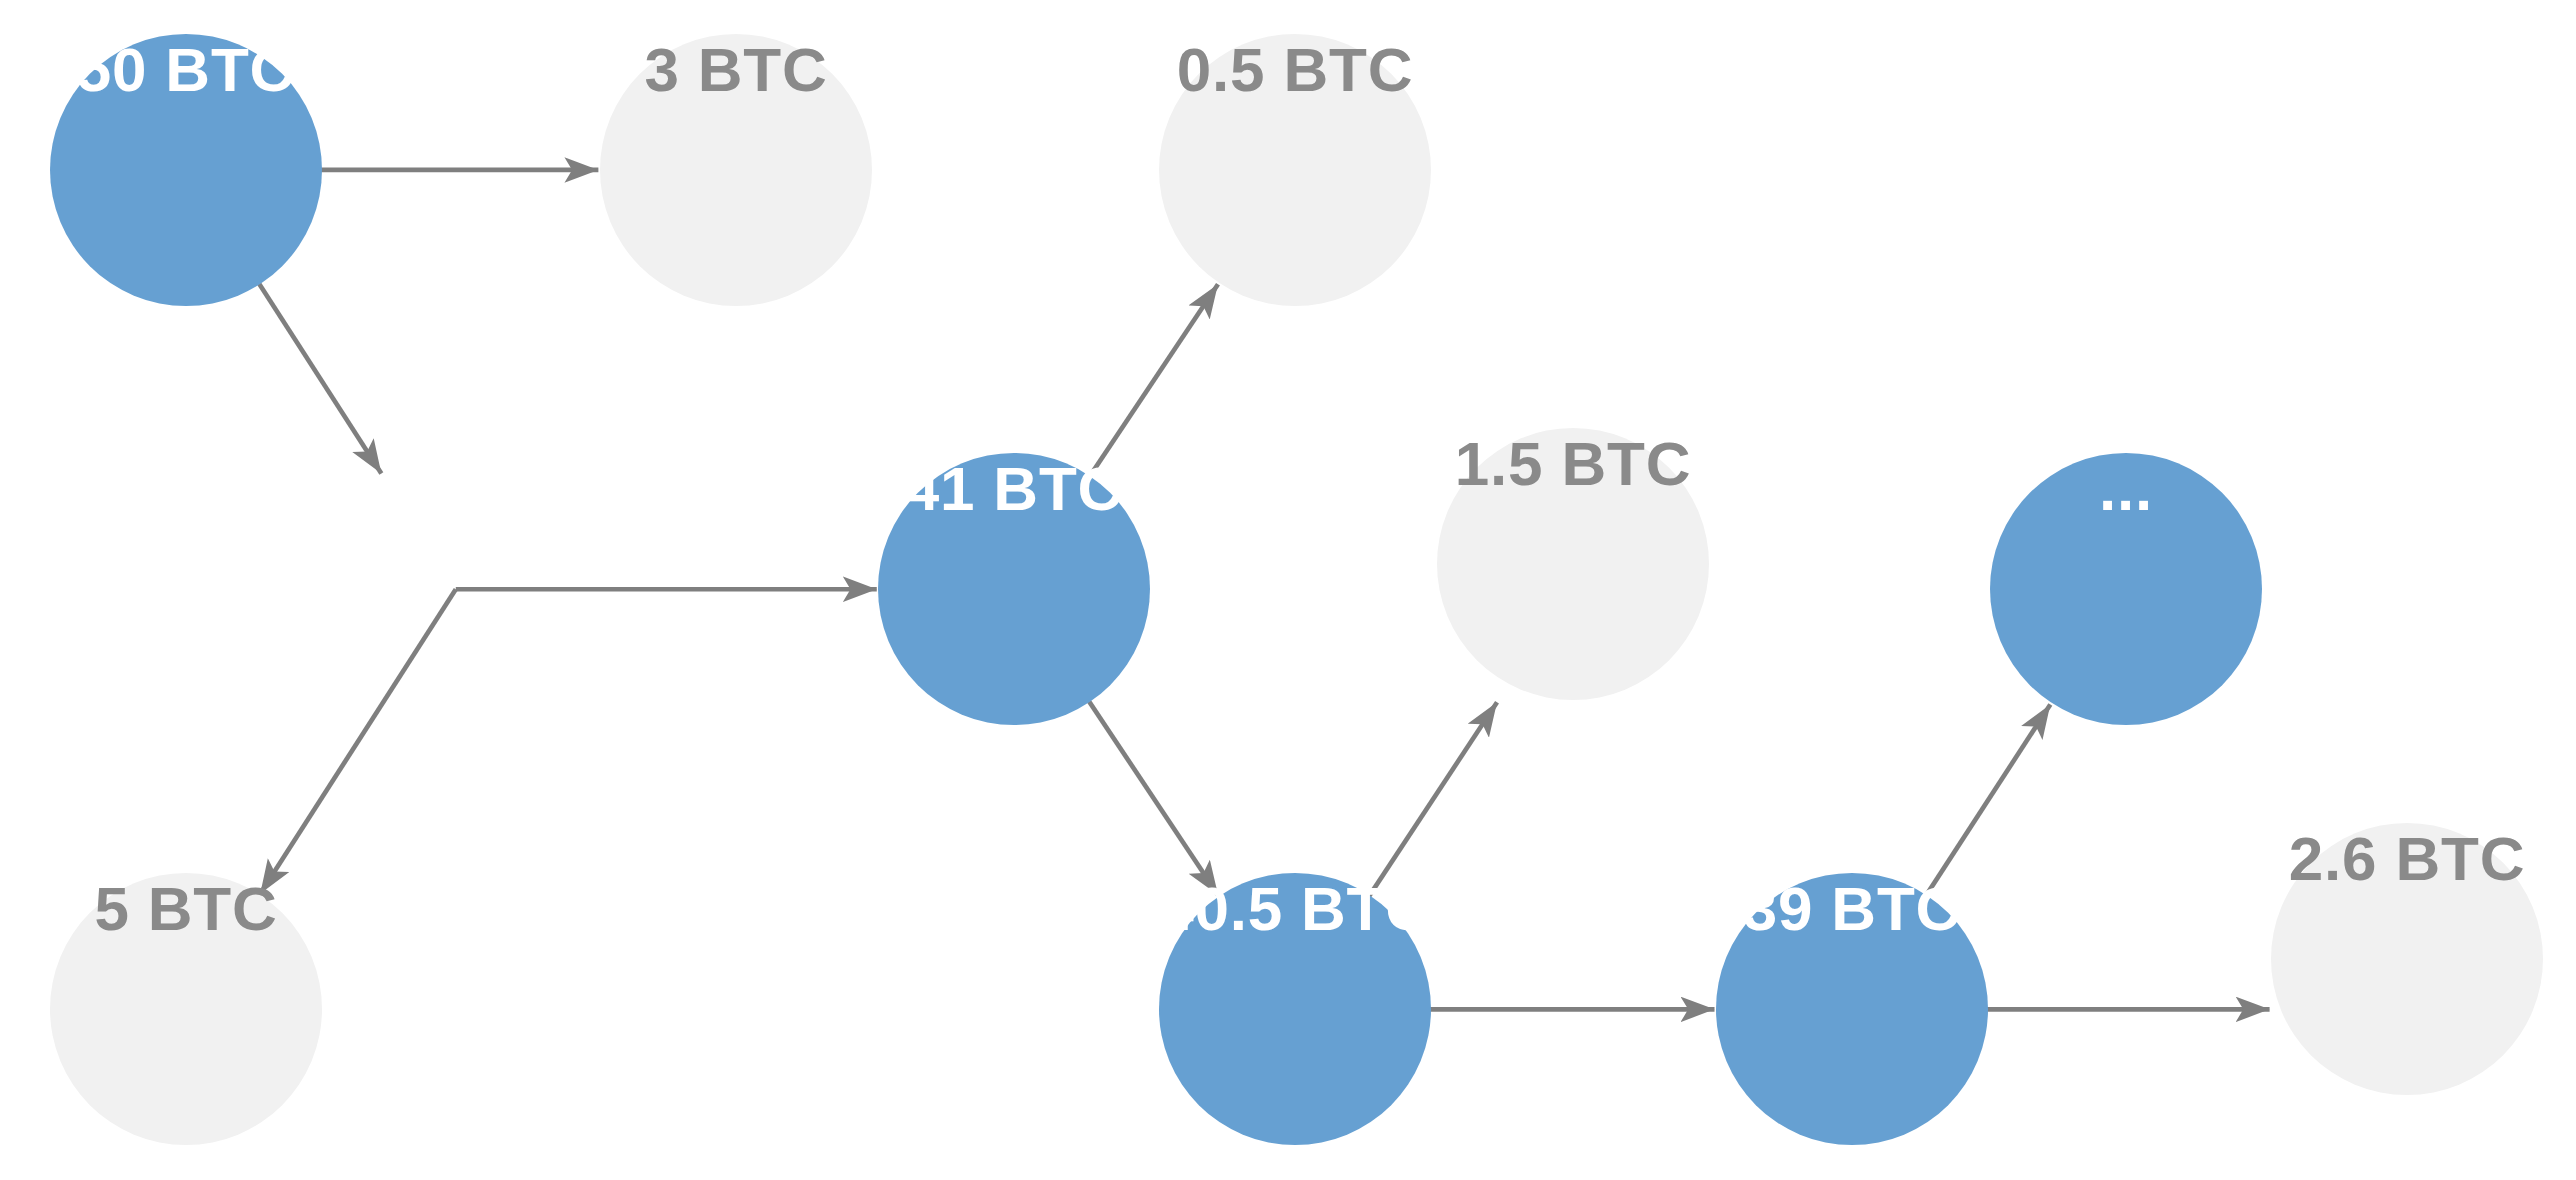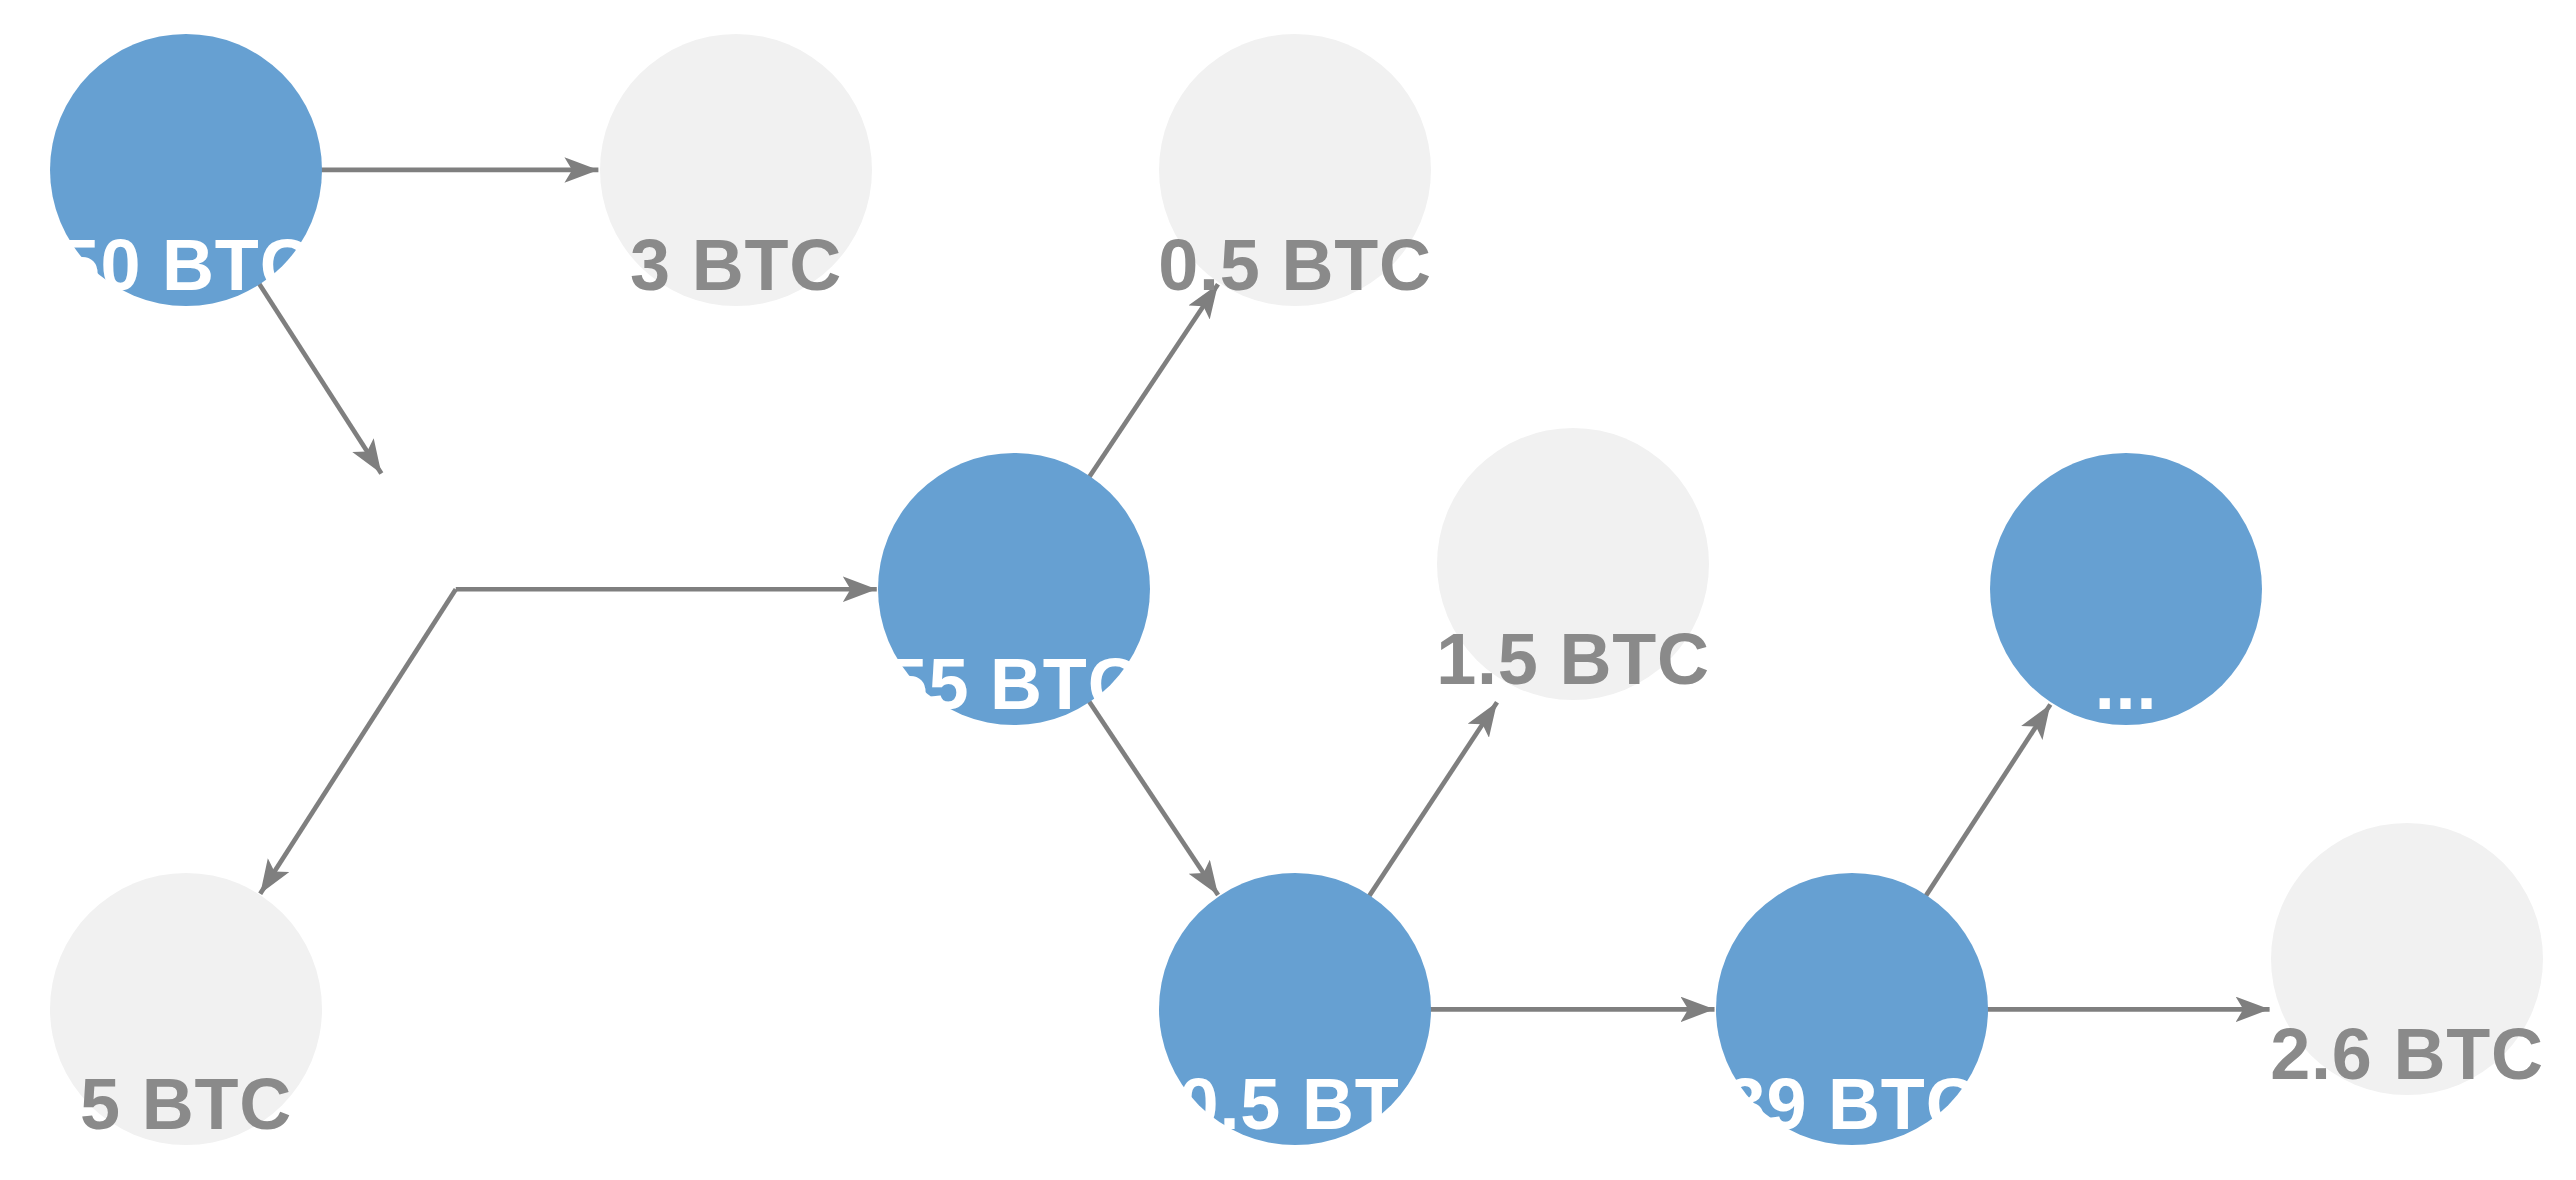--- a/index.html
+++ b/index.html
@@ -22,24 +22,24 @@
     stroke: var(--arrow, #7f7f7f);
     stroke-width: 5.5;
     fill: none;
   }
   #arrowhead path { fill: var(--arrow, #7f7f7f); }
   #nodes-layer { position: absolute; left: 0; top: 0; width: 100%; height: 100%; }
   .node {
     position: absolute;
     border-radius: 50%;
     display: flex;
-    align-items: flex-end;
+    align-items: flex-start;
     justify-content: center;
     font-weight: 700;
-    font-size: 72px;
+    font-size: 62px;
     letter-spacing: 0.8px;
     white-space: nowrap;
     user-select: none;
   }
   .node.primary {
     background: var(--primary-fill, #66a0d2);
     color: var(--primary-text, #ffffff);
   }
   .node.secondary {
     background: var(--secondary-fill, #f1f1f1);
@@ -73,21 +73,21 @@
       <div class="node primary" style="left: 50px; top: 34px; width: 272px; height: 272px;">
         <span>50 BTC</span>
       </div>
       <div class="node secondary" style="left: 600px; top: 34px; width: 272px; height: 272px;">
         <span>3 BTC</span>
       </div>
       <div class="node secondary" style="left: 1159px; top: 34px; width: 272px; height: 272px;">
         <span>0.5 BTC</span>
       </div>
       <div class="node primary" style="left: 878px; top: 453px; width: 272px; height: 272px;">
-        <span>55 BTC</span>
+        <span>41 BTC</span>
       </div>
       <div class="node secondary" style="left: 1437px; top: 428px; width: 272px; height: 272px;">
         <span>1.5 BTC</span>
       </div>
       <div class="node primary" style="left: 1990px; top: 453px; width: 272px; height: 272px;">
         <span>...</span>
       </div>
       <div class="node secondary" style="left: 50px; top: 873px; width: 272px; height: 272px;">
         <span>5 BTC</span>
       </div>

